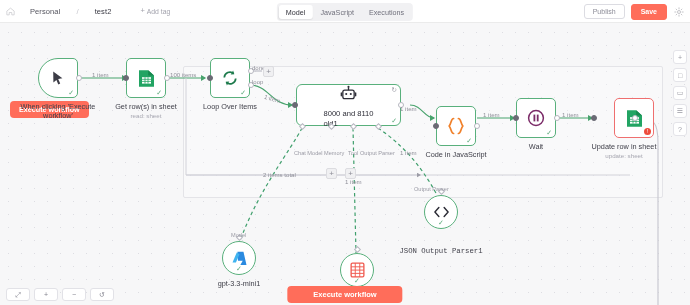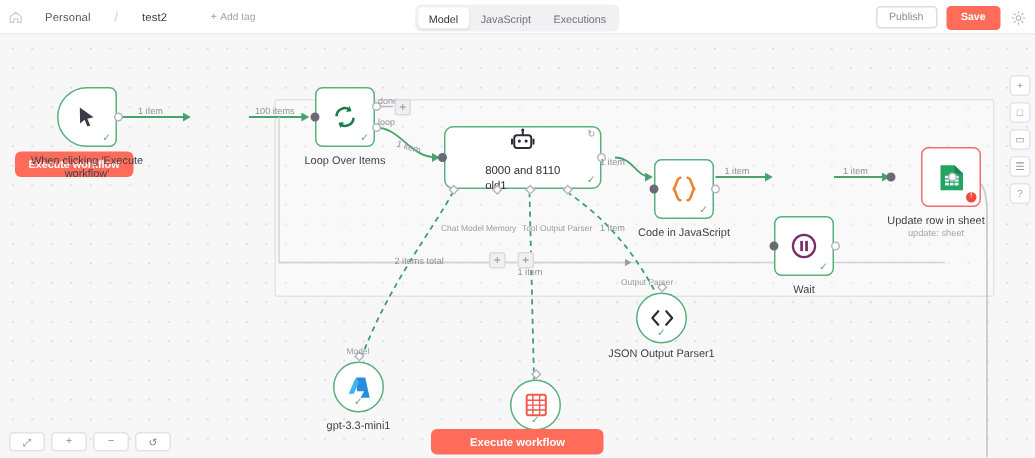--- a/index.html
+++ b/index.html
@@ -322,20 +322,37 @@
             </svg>
         </span>
         <span class="chk">✓</span>
       </div>
       <div class="node-label">When clicking 'Execute
 workflow'</div>
       <div class="ep" style="left:38px; top:17px;"></div>
     </div>
     <div class="conn-lbl" style="left:92px; top:48px;">1 item</div>
 
+    <div class="node" style="left:126px; top:35px;">
+      <div class="node-box node-sq">
+        <span>
+          <svg class="ic" width="17" height="19" viewBox="0 0 17 19">
+            <path d="M1 1.2h9.2L16 6.6v11.2H1z" fill="#22a463"></path>
+            <path d="M10.2 1.2 16 6.6h-5.8z" fill="#17874f"></path>
+            <rect x="4" y="8.2" width="9" height="6.4" fill="#fff"></rect>
+            <path d="M4 10.3h9M4 12.4h9M7 8.2v6.4M10 8.2v6.4" stroke="#22a463" stroke-width=".8"></path>
+          </svg>
+        </span>
+        <span class="chk">✓</span>
+      </div>
+      <div class="node-label">Get row(s) in sheet</div>
+      <div class="node-sub" style="top:54px;">read: sheet</div>
+      <div class="ep ep-in" style="left:-3px; top:17px;"></div>
+      <div class="ep" style="left:38px; top:17px;"></div>
+    </div>
     <div class="conn-lbl" style="left:170px; top:48px;">100 items</div>
 
     <div class="node" style="left:210px; top:35px;">
       <div class="node-box node-sq">
         <span>
           <svg class="ic" width="18" height="18" viewBox="0 0 18 18">
             <path d="M3.3 8.5a5.6 5.6 0 0 1 9.4-3.9" fill="none" stroke="#1d7a4c" stroke-width="1.7"></path>
             <path d="M14.7 9.5a5.6 5.6 0 0 1-9.4 3.9" fill="none" stroke="#1d7a4c" stroke-width="1.7"></path>
             <path d="M12.1 1.6 13.3 5.2 9.7 5.6z" fill="#1d7a4c"></path>
             <path d="M5.9 16.4 4.7 12.8 8.3 12.4z" fill="#1d7a4c"></path>
@@ -398,21 +415,21 @@
           </svg>
         </span>
         <span class="chk">✓</span>
       </div>
       <div class="node-label">Code in JavaScript</div>
       <div class="ep ep-in" style="left:-3px; top:17px;"></div>
       <div class="ep" style="left:38px; top:17px;"></div>
     </div>
     <div class="conn-lbl" style="left:483px; top:88px;">1 item</div>
 
-    <div class="node" style="left:516px; top:75px;margin-top:46px;">
+    <div class="node" style="left:516px; top:75px;">
       <div class="node-box node-sq">
         <span>
           <svg class="ic" width="18" height="18" viewBox="0 0 18 18">
             <circle cx="9" cy="9" r="7.4" fill="none" stroke="#7b2b68" stroke-width="1.5"></circle>
             <rect x="6.5" y="5.6" width="1.8" height="6.8" fill="#7b2b68"></rect>
             <rect x="9.8" y="5.6" width="1.8" height="6.8" fill="#7b2b68"></rect>
           </svg>
         </span>
         <span class="chk">✓</span>
       </div>
@@ -472,21 +489,21 @@
     <div class="node" style="left:424px; top:172px;">
       <div class="ep-diamond" style="left:15px; top:-6px;"></div>
       <div class="node-circ">
         <span>
           <svg class="ic" width="17" height="14" viewBox="0 0 18 14">
             <path d="M6.2 2.2 2 7l4.2 4.8M11.8 2.2 16 7l-4.2 4.8" fill="none" stroke="#2c2c36" stroke-width="1.5" stroke-linecap="round" stroke-linejoin="round"></path>
           </svg>
         </span>
         <span class="circ-chk">✓</span>
       </div>
-      <div class="node-label" style="top:36px;">JSON Output Parser1</div>
+      <div class="node-label" style="top:52px;font-family:Liberation Mono, monospace;">JSON Output Parser1</div>
     </div>
     <div class="port-lbl" style="left:414px; top:163px;">Output Parser</div>
 
     <div class="zoom-bar">
       <div class="zbtn">⤢</div>
       <div class="zbtn">+</div>
       <div class="zbtn">−</div>
       <div class="zbtn">↺</div>
     </div>
 

